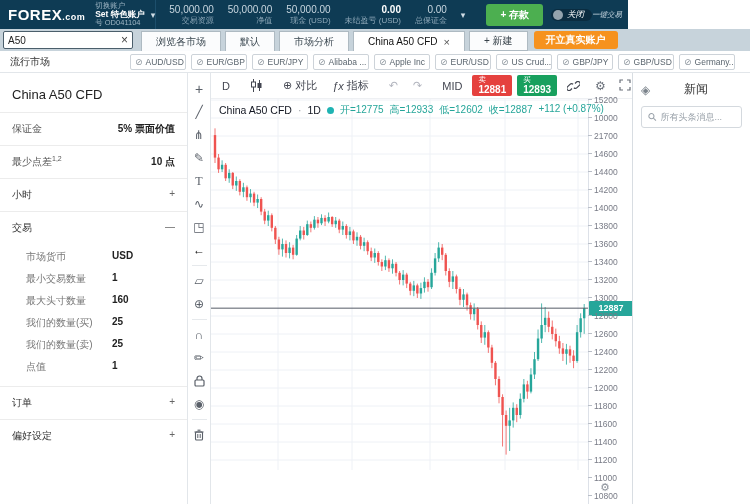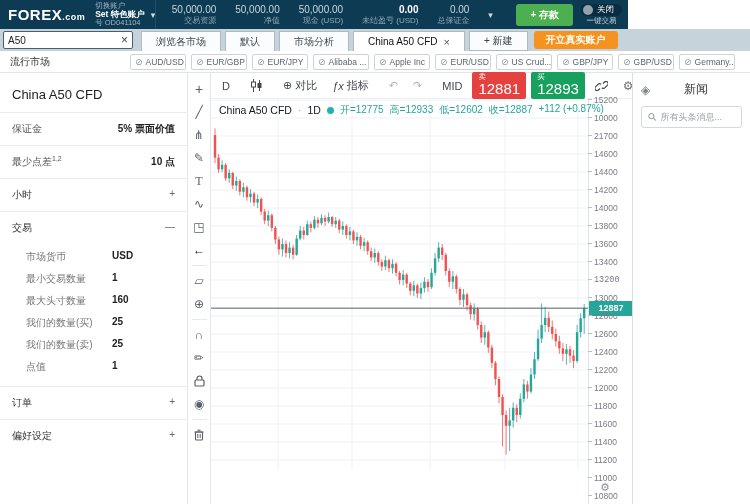--- a/index.html
+++ b/index.html
@@ -15,21 +15,21 @@
   .account-lines .l1 { font-size:7.5px; color:#9fb6c4; }
   .account-lines .l2 { font-size:8.5px; font-weight:bold; }
   .account-lines .l3 { font-size:7.5px; color:#9fb6c4; }
   .chev { color:#cfdce5; font-size:9px; }
   .metrics { display:flex; flex:1; justify-content:space-around; align-items:center; padding:0 6px; }
   .metric { display:flex; flex-direction:column; align-items:flex-end; line-height:1.15; }
   .metric .val { font-size:10px; color:#c8d6df; }
   .metric .val.bold { color:#fff; font-weight:bold; }
   .metric .lab { font-size:8px; color:#8fa9b9; }
   .deposit-btn { background:#4caf50; color:#fff; border:none; border-radius:3px; font-size:10px; font-weight:bold; padding:4px 14px; margin:0 8px; white-space:nowrap; cursor:pointer; }
-  .one-click { display:flex; flex-direction:column; align-items:center; margin-right:6px; line-height:1.1; }
+  .one-click { display:flex; flex-direction:row; align-items:center; margin-right:6px; line-height:1.1;font-style:italic; }
   .oc-pill { background:#0a2c40; border-radius:8px; display:flex; align-items:center; gap:4px; padding:1px 8px 1px 2px; }
   .oc-knob { width:10px; height:10px; border-radius:50%; background:#93a3ad; }
   .oc-state { font-size:8.5px; color:#fff; }
   .oc-label { font-size:7.5px; color:#c2d2dc; margin-top:1px; }
 
   
   .tabs-row { position:absolute; left:0; top:29px; width:750px; height:22px; background:#c7d3db; display:flex; align-items:stretch; }
   .search-box { width:130px; margin:2px 6px 2px 3px; background:#fff; border:1px solid #4b5e6b; border-radius:2px; display:flex; align-items:center; padding:0 4px; }
   .search-box input { border:none; outline:none; width:100%; font-size:10px; font-family:inherit; color:#222; }
   .search-clear { font-size:12px; color:#444; cursor:pointer; line-height:1; }
@@ -66,21 +66,21 @@
   .dt-sep { width:15px; border-top:1px solid #e6e9ec; }
   .dt-icon svg { display:block; }
 
   
   .chart-pane { position:absolute; left:211px; top:73px; width:421px; bottom:0; background:#fff; }
   .chart-toolbar { position:absolute; left:0; top:0; width:421px; height:26px; display:flex; align-items:center; gap:5px; padding:0 6px; border-bottom:1px solid #eef0f3; }
   .ct-btn { font-size:11px; color:#434651; padding:2px 5px; border-radius:2px; cursor:pointer; display:flex; align-items:center; gap:3px; white-space:nowrap; }
   .ct-sep { width:1px; height:14px; background:#e4e7ea; }
   .ct-grey { color:#b2b5be; }
   .quote-btn { border-radius:2px; color:#fff; font-size:7.5px; line-height:1.1; padding:1px 6px; text-align:left; cursor:pointer; }
-  .quote-btn .px { font-size:15px; font-weight:normal; display:block; }
+  .quote-btn .px { font-size:10px; font-weight:bold; display:block; }
   .quote-sell { background:#e5413e; }
   .quote-buy { background:#18a05e; }
   .ct-right { margin-left:auto; display:flex; align-items:center; gap:8px; padding-right:4px; }
   .legend { position:absolute; left:8px; top:30px; display:flex; align-items:center; gap:6px; font-size:10.5px; color:#131722; white-space:nowrap; z-index:5; }
   .legend .dot { width:7px; height:7px; border-radius:50%; background:#1fb3b3; }
   .legend .ohlc { color:#26a69a; font-size:10px; display:flex; gap:6px; }
 
   .plot-wrap { position:absolute; left:0; top:26px; width:377px; height:371px; }
   .plot-wrap svg { position:absolute; left:0; top:0; }
   .price-axis { position:absolute; left:377px; top:26px; width:44px; height:405px; border-left:1px solid #dde1e8; }
@@ -616,21 +616,21 @@
   <div class="axis-label" style="top: -4px;">15200</div>
       <div class="axis-label" style="top: 14px;">10000</div>
       <div class="axis-label" style="top: 32px;">21700</div>
       <div class="axis-label" style="top: 50px;">14600</div>
       <div class="axis-label" style="top: 68px;">14400</div>
       <div class="axis-label" style="top: 86px;">14200</div>
       <div class="axis-label" style="top: 104px;">14000</div>
       <div class="axis-label" style="top: 122px;">13800</div>
       <div class="axis-label" style="top: 140px;">13600</div>
       <div class="axis-label" style="top: 158px;">13400</div>
-      <div class="axis-label" style="top: 176px; font-family: Liberation Mono, monospace;">13200</div>
+      <div class="axis-label" style="top: 176px;">13200</div>
       <div class="axis-label" style="top: 194px;">13000</div>
       <div class="axis-label" style="top: 212px;">12800</div>
       <div class="axis-label" style="top: 230px;">12600</div>
       <div class="axis-label" style="top: 248px;">12400</div>
       <div class="axis-label" style="top: 266px;">12200</div>
       <div class="axis-label" style="top: 284px;">12000</div>
       <div class="axis-label" style="top: 302px;">11800</div>
       <div class="axis-label" style="top: 320px;">11600</div>
       <div class="axis-label" style="top: 338px;">11400</div>
       <div class="axis-label" style="top: 356px;">11200</div>

